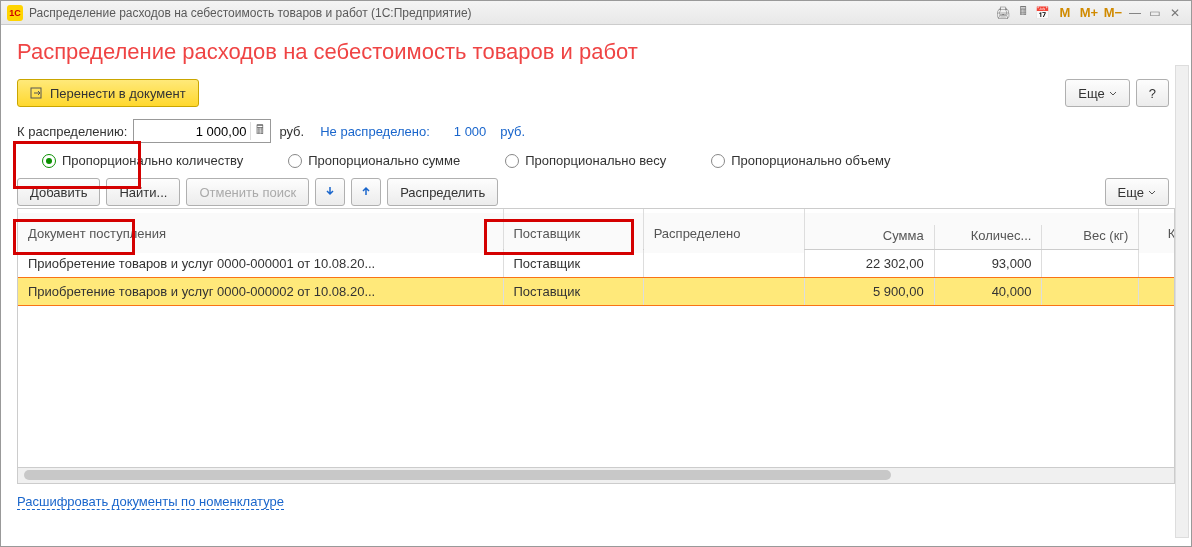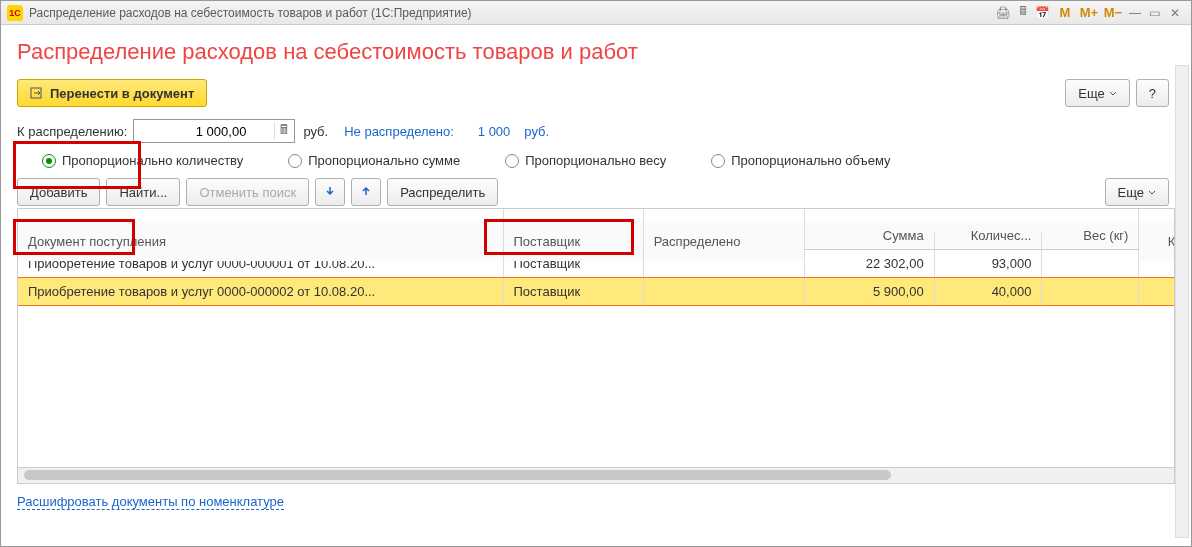--- a/index.html
+++ b/index.html
@@ -74,21 +74,21 @@
     background: linear-gradient(#fdfdfd, #ececec);
     border-radius: 3px;
     cursor: pointer;
     font-size: 13px;
     color: #333;
     margin-right: 6px;
   }
   .btn.yellow {
     background: linear-gradient(#ffe97a, #ffd82e);
     border-color: #caa600;
-    font-weight: bold;
+    font-weight: normal;
     color: #333;
   }
   .btn .icon { margin-right: 6px; display: inline-flex; }
   .btn.icon-only { padding: 0 8px; }
   .btn.disabled { color: #aaa; cursor: default; }
   .more-row {
     display: flex;
     align-items: center;
     margin-left: auto;
   }
@@ -104,21 +104,20 @@
     margin-bottom: 10px;
   }
   .amount-row label { margin-right: 6px; }
   .num-input-wrap {
     display: inline-flex;
     align-items: center;
     border: 1px solid #999;
     height: 24px;
     background: #fff;
     padding: 0 2px 0 6px;
-    gap: 24px;
   }
   .num-input {
     border: none;
     outline: none;
     width: 110px;
     text-align: right;
     font-size: 13px;
     padding-right: 4px;
   }
   .calc-icon {
@@ -176,21 +175,21 @@
     padding: 6px 10px;
     text-align: left;
     background: #fff;
   }
   table.grid thead th {
     background: #fafafa;
     font-weight: normal;
     color: #555;
     border-bottom: 1px solid #ccc;
     position: sticky;
-    top: 12px;
+    top: 4px;
   }
   table.grid th.right, table.grid td.right { text-align: right; }
   table.grid tr.selected td { background: #ffe97a; }
   .hscroll-fake {
     height: 16px;
     background: #f0f0f0;
     border: 1px solid #ccc;
     border-top: none;
     position: relative;
   }

